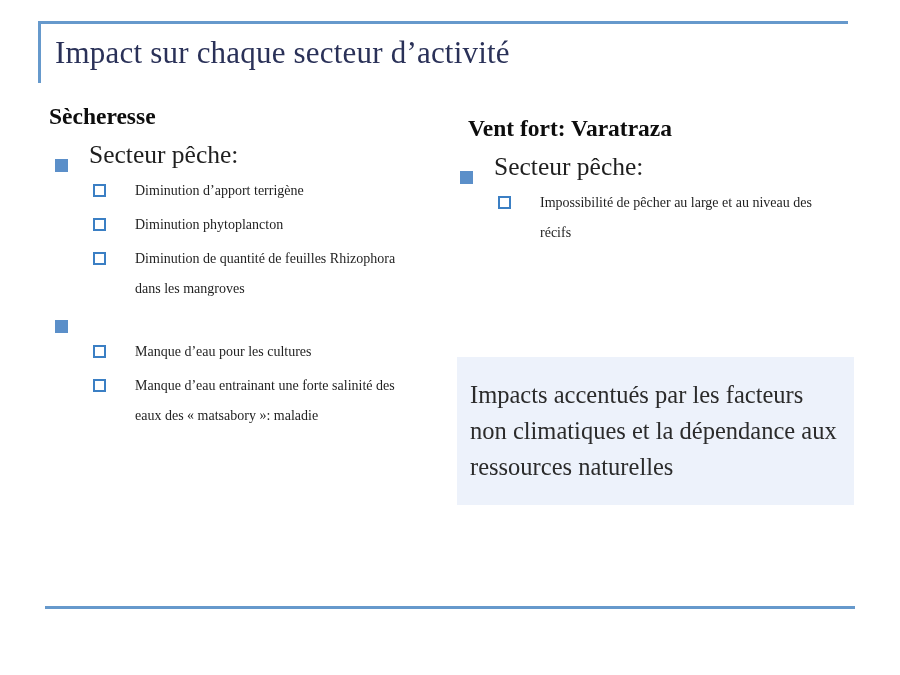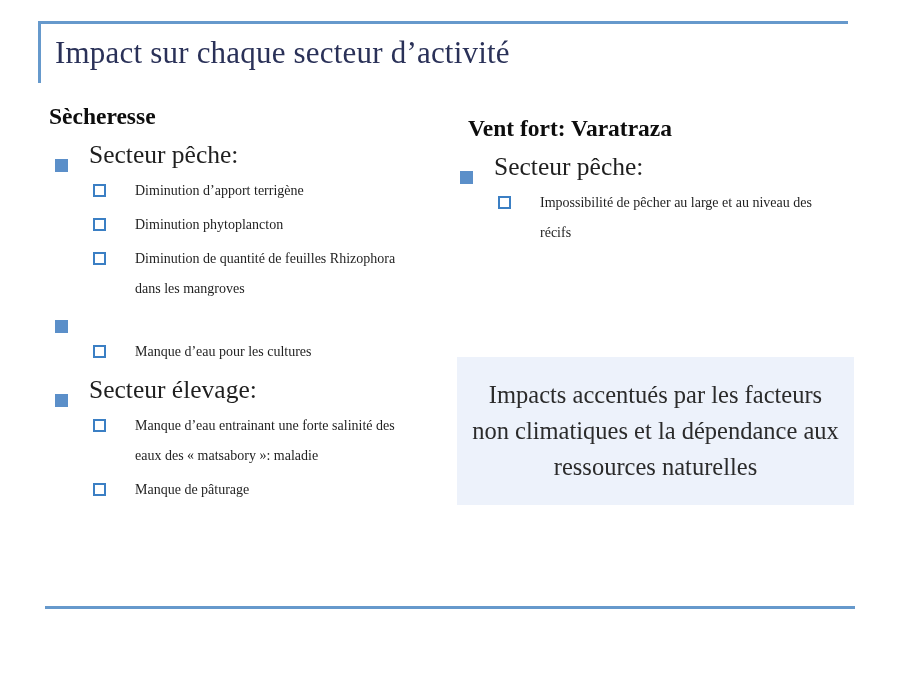--- a/index.html
+++ b/index.html
@@ -91,21 +91,21 @@
     box-sizing: border-box;
     padding: 2px 13px;
     display: flex;
     align-items: center;
     justify-content: center;
   }
   .callout p {
     margin: 0;
     font-size: 24.5px;
     line-height: 36px;
-    text-align: center;
+    text-align: left;
     color: #2b2b2b;
   }
 </style>
 </head>
 <body>
 
 <div class="slide">
 
   <div class="top-rule" style="background: rgb(102, 153, 204);"></div>
   <div class="left-rule" style="background: rgb(102, 153, 204);"></div>
@@ -133,31 +133,23 @@
     </div>
 
     <div class="l1-item">
       <span class="l1-bullet bullet-fill" style="background: rgb(91, 143, 201);"></span>
     </div>
     <div class="l2-item">
       <span class="l2-bullet" style="border-color: rgb(59, 127, 196);"></span>
       <span class="l2-text">Manque d’eau pour les cultures</span>
     </div>
 
-    <div class="l1-item">
-      <span class="l1-bullet bullet-fill" style="background: rgb(91, 143, 201);"></span>
-      <span class="l1-text">Secteur élevage:</span>
-    </div>
     <div class="l2-item">
       <span class="l2-bullet" style="border-color: rgb(59, 127, 196);"></span>
       <span class="l2-text">Manque d’eau entrainant une forte salinité des eaux des « matsabory »: maladie</span>
-    </div>
-    <div class="l2-item">
-      <span class="l2-bullet" style="border-color: rgb(59, 127, 196);"></span>
-      <span class="l2-text">Manque de pâturage</span>
     </div>
   </section>
 
   <section class="col col-right">
     <h2>Vent fort: Varatraza</h2>
 
     <div class="l1-item">
       <span class="l1-bullet bullet-fill" style="background: rgb(91, 143, 201);"></span>
       <span class="l1-text">Secteur pêche:</span>
     </div>

